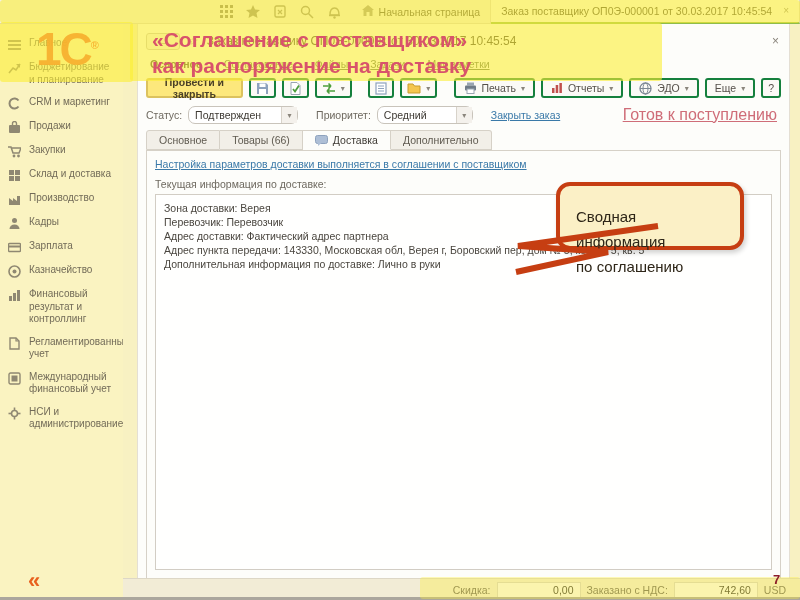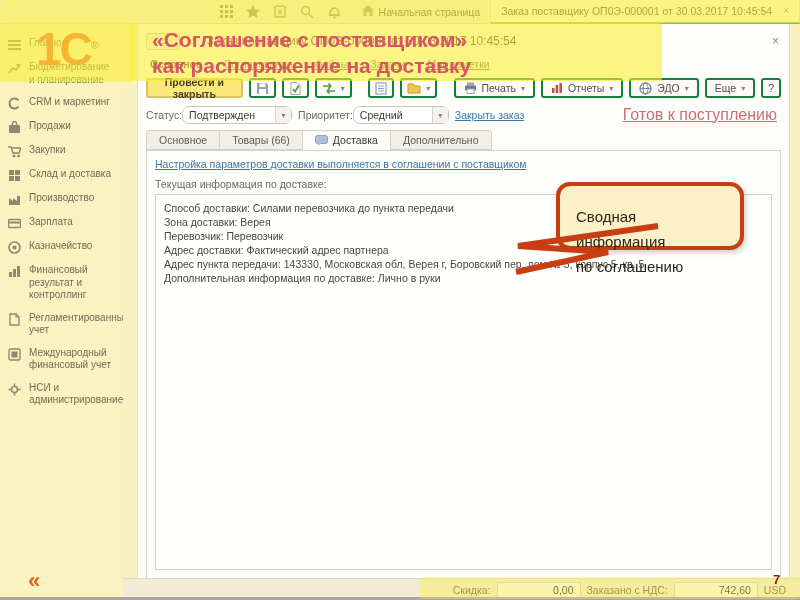--- a/index.html
+++ b/index.html
@@ -39,21 +39,21 @@
   .nav-link.first { color:#474335; font-weight:bold; text-decoration:none; }
 
   .toolbar { display:flex; align-items:center; gap:6px; height:28px; }
   .btn { border:2px solid #15803d; border-radius:3px; background:#fbfaf6; font-size:10.5px; color:#55504a; height:20px; display:inline-flex; align-items:center; gap:5px; padding:0 8px; cursor:pointer; }
   .btn.primary { background:#fde87c; border-color:#dcc25e; color:#4a4026; font-weight:bold; }
   .btn.iconic { padding:0 5px; }
   .caret { font-size:8px; color:#8a857c; }
   .tb-gap { width:6px; }
   .btn.more { margin-left:auto; }
 
-  .statusrow { display:flex; align-items:center; height:26px; font-size:10.5px; color:#6e695f; }
+  .statusrow { display:flex; align-items:center; gap:6px; height:26px; font-size:10.5px; color:#6e695f; }
   .ddl { display:flex; height:18px; border:1px solid #c9c4bb; border-radius:7px; background:#fff; align-items:stretch; }
   .ddl .val { padding:0 6px; font-size:10.5px; color:#3e3a34; display:flex; align-items:center; }
   .ddl .arrow { width:16px; border-left:1px solid #d8d3ca; background:#f4f1ec; color:#8a857c; font-size:8px; display:flex; align-items:center; justify-content:center; cursor:pointer; }
   .link { color:#3a79a8; text-decoration:underline; cursor:pointer; font-size:10.5px; }
   .ready-link { margin-left:auto; color:#cf6d78; text-decoration:underline; cursor:pointer; font-size:16px; padding-right:4px; }
 
   .tabsrow { display:flex; align-items:flex-end; height:22px; }
   .ftab { height:20px; display:flex; align-items:center; gap:5px; padding:0 12px; font-size:10.5px; color:#5f5a50; background:#f2efe8; border:1px solid #d6d1c7; border-left:none; cursor:pointer; }
   .ftab:first-child { border-left:1px solid #d6d1c7; border-top-left-radius:3px; }
   .ftab:last-child { border-top-right-radius:3px; }
@@ -190,20 +190,27 @@
         <span class="side-label">Склад и доставка</span>
       </div>
     <div class="side-item">
         <svg width="13" height="13">
           <polygon points="1,12 1,5 5,8 5,5 9,8 9,3 12,3 12,12" fill="#8f8872"></polygon>
         </svg>
         <span class="side-label">Производство</span>
       </div>
     <div class="side-item">
         <svg width="13" height="13">
+          <circle cx="6.5" cy="3.5" r="2.5" fill="#8f8872"></circle>
+          <path d="M1.5 12 a5 4.5 0 0 1 10 0 Z" fill="#8f8872"></path>
+        </svg>
+        <span class="side-label">Кадры</span>
+      </div>
+    <div class="side-item">
+        <svg width="13" height="13">
           <rect x="0.5" y="2.5" width="12" height="8" rx="1" fill="none" stroke="#8f8872" stroke-width="1.4"></rect>
           <rect x="0.5" y="4.5" width="12" height="2" fill="#8f8872"></rect>
         </svg>
         <span class="side-label">Зарплата</span>
       </div>
     <div class="side-item">
         <svg width="13" height="13">
           <circle cx="6.5" cy="6.5" r="5.5" fill="none" stroke="#8f8872" stroke-width="1.6"></circle>
           <circle cx="6.5" cy="6.5" r="2" fill="#8f8872"></circle>
         </svg>
@@ -377,21 +384,20 @@
           </span>
         <span class="ftab">
             <span>Дополнительно</span>
           </span>
       </div>
 
       <div class="panel">
         <div class="settings-link">Настройка параметров доставки выполняется в соглашении с поставщиком</div>
         <div class="cur-label">Текущая информация по доставке:</div>
         <div class="info-box">
-          <div>Способ доставки: Силами перевозчика до пункта передачи</div>
           <div>Зона доставки: Верея</div>
           <div>Перевозчик: Перевозчик</div>
           <div>Адрес доставки: Фактический адрес партнера</div>
           <div>Адрес пункта передачи: 143330, Московская обл, Верея г, Боровский пер, дом № 5, корпус 5, кв. 5</div>
           <div>Дополнительная информация по доставке: Лично в руки</div>
         </div>
       </div>
     </div>
 
     <div class="footer">

